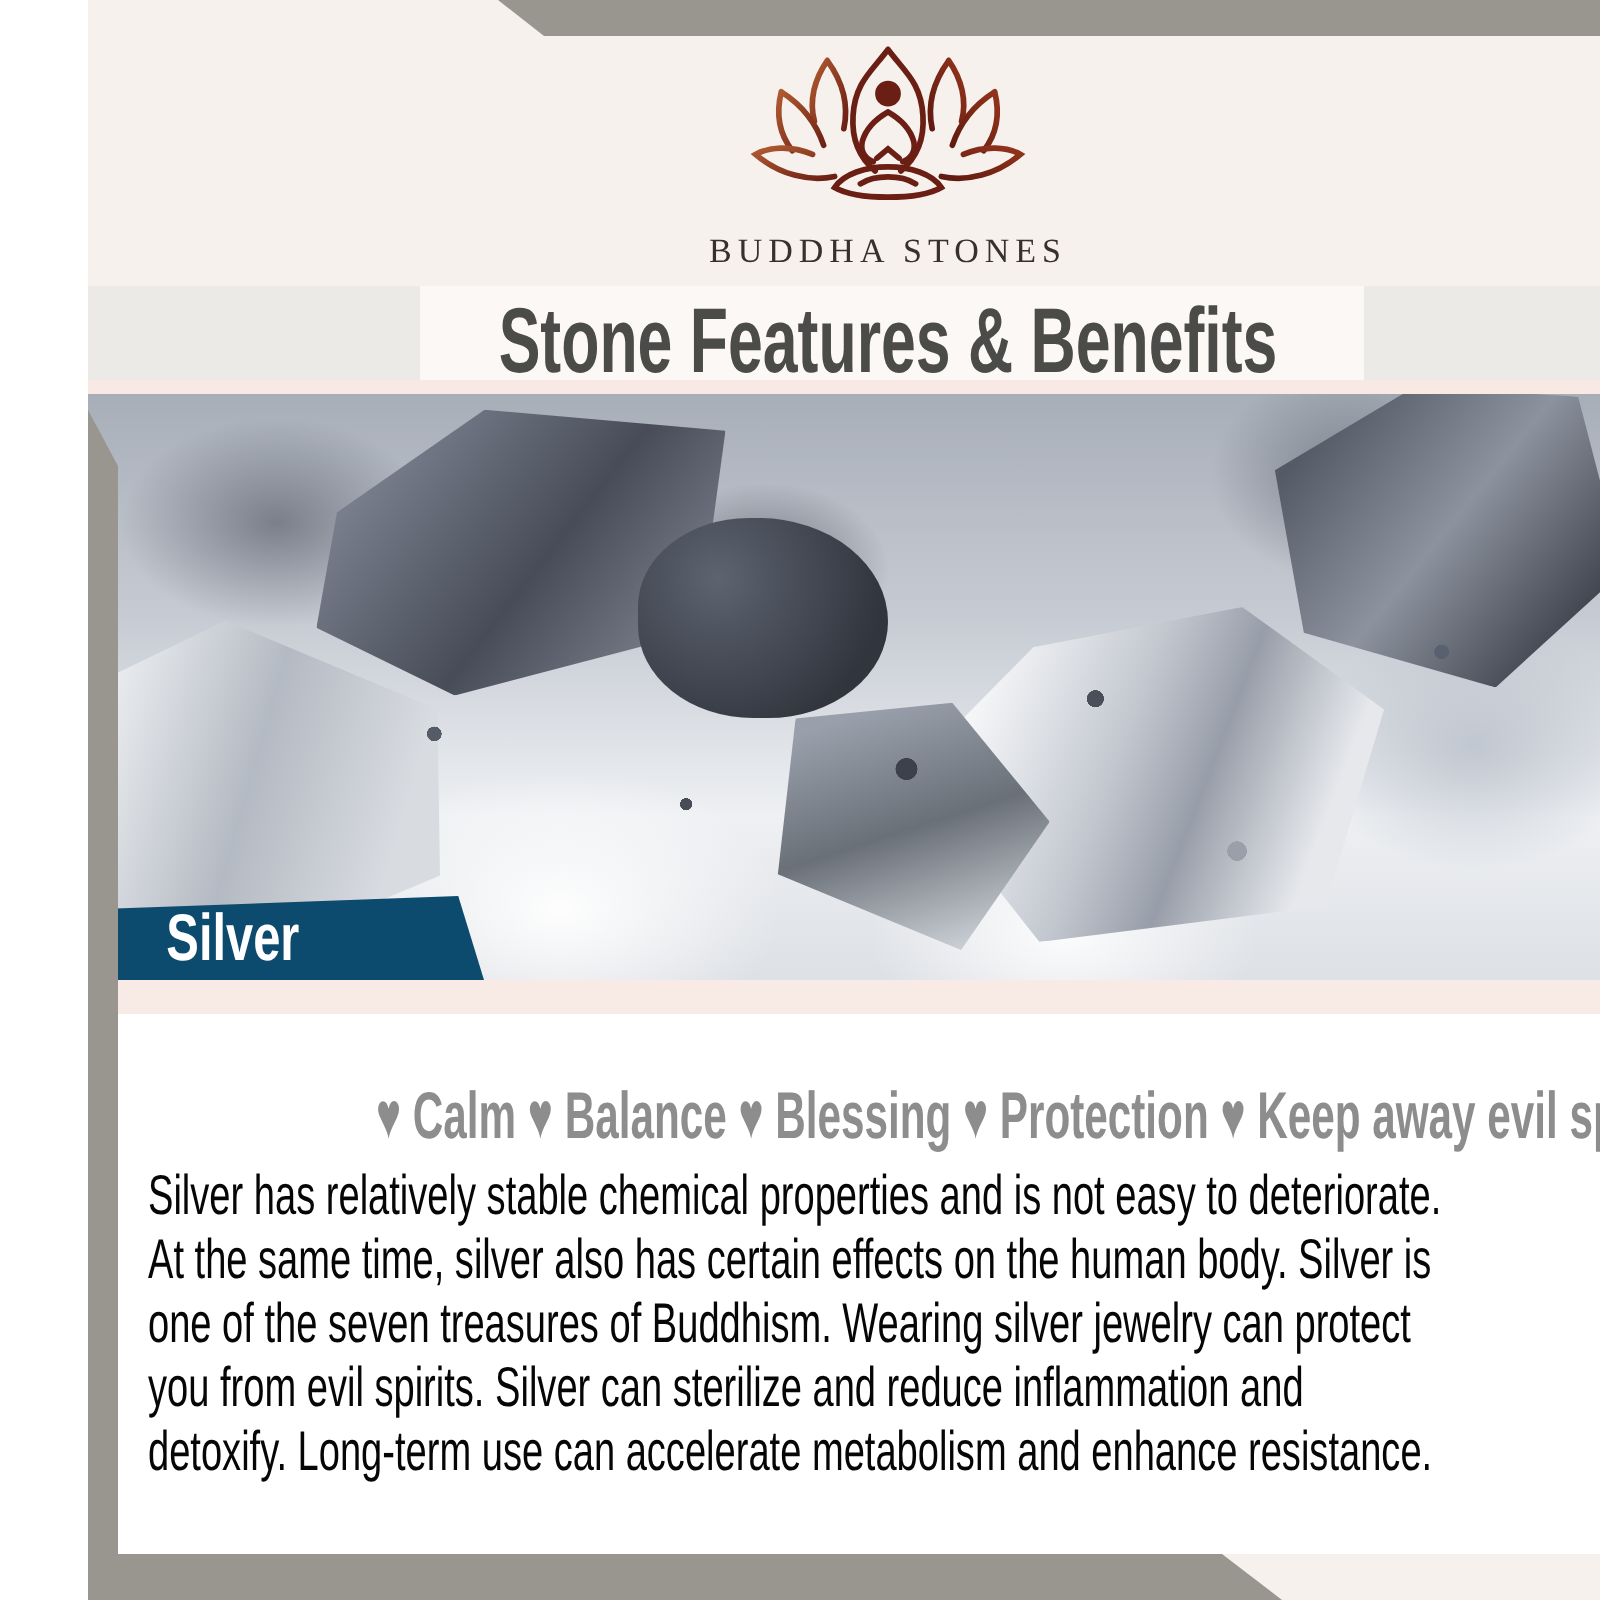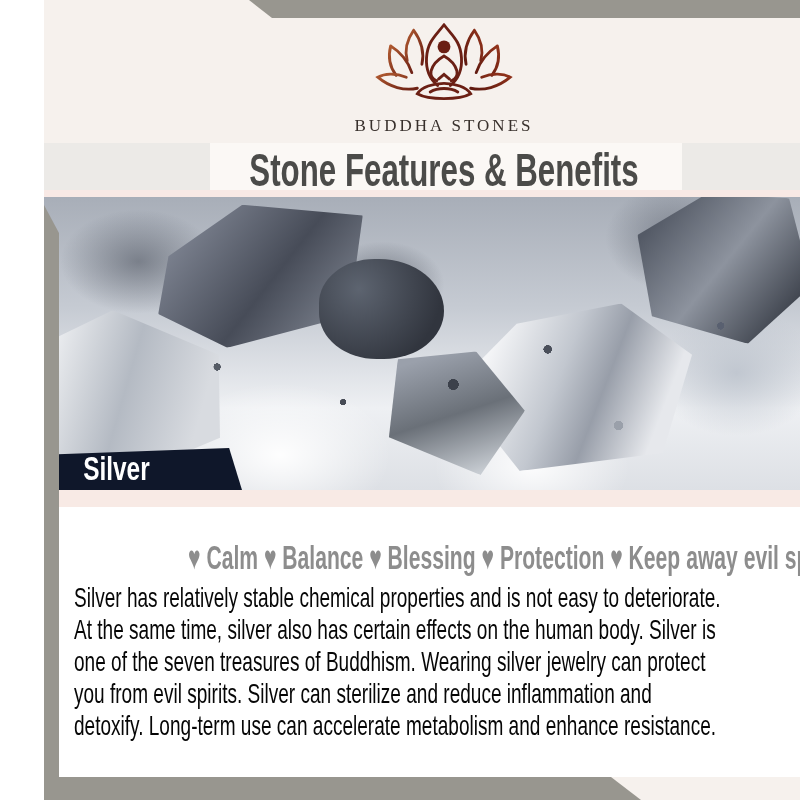--- a/index.html
+++ b/index.html
@@ -61,21 +61,21 @@
     background-image:
       radial-gradient(circle 9px at 52% 64%, #3c414b 60%, transparent 62%),
       radial-gradient(circle 7px at 64% 52%, #4a4f5a 60%, transparent 62%),
       radial-gradient(circle 6px at 22% 58%, #565c66 60%, transparent 62%),
       radial-gradient(circle 8px at 73% 78%, #9aa0aa 60%, transparent 62%),
       radial-gradient(circle 5px at 38% 70%, #474c56 60%, transparent 62%),
       radial-gradient(circle 6px at 86% 44%, #596070 60%, transparent 62%);}
   
   .silver-banner{
     position:absolute;left:14px;top:448px;width:184px;height:42px;
-    background:#0f172a;display:flex;align-items:center;
+    background:#0c4a6e;display:flex;align-items:center;
     clip-path:polygon(0 15%,93% 0,100% 100%,0 100%);
   }
   .silver-banner .label{
     padding-left:34px;color:#ffffff;font-size:33px;font-weight:700;white-space:nowrap;
     transform:scaleX(0.74);transform-origin:left center;
   }
   
   .pink-strip-bottom{position:absolute;left:0;top:490px;width:800px;height:17px;background:#f8eae5;}
   .white-panel{position:absolute;left:0;top:507px;width:800px;height:270px;background:#ffffff;}
   .benefits-line{

